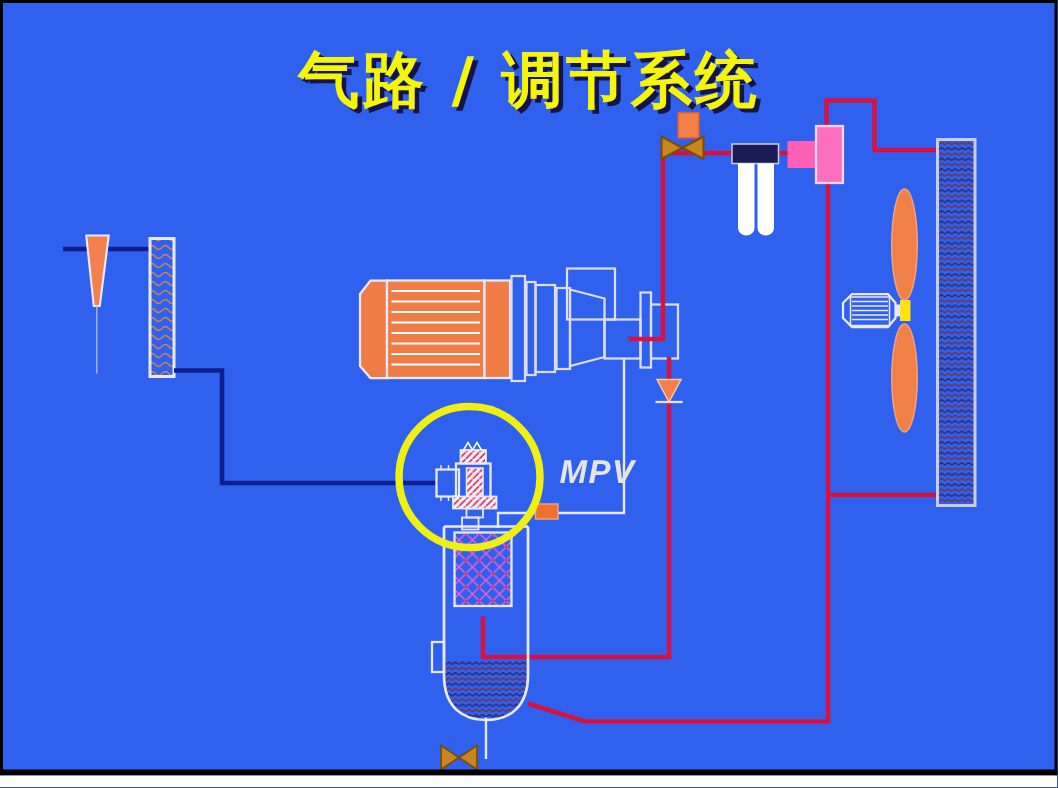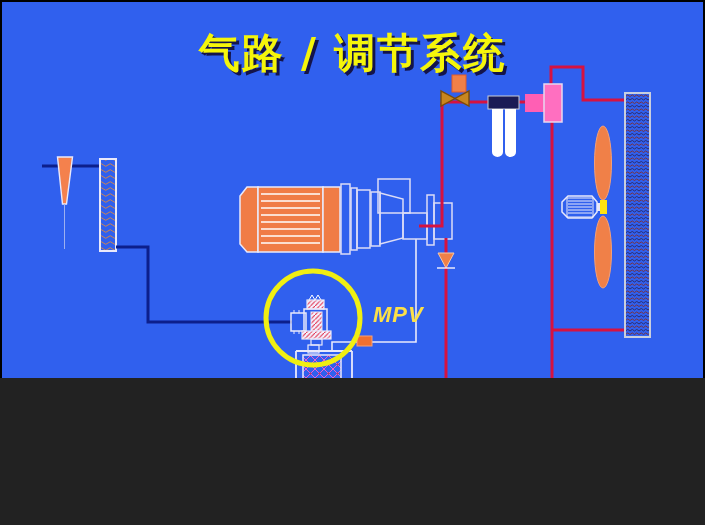--- a/index.html
+++ b/index.html
@@ -1,38 +1,38 @@
 <!DOCTYPE html>
 <html><head>
 <meta charset="utf-8">
 <style>
   html,body{margin:0;padding:0;background:#222;}
   .stage{
-    position:relative;width:705px;height:378px;overflow:hidden;
+    position:relative;width:705px;height:525px;overflow:hidden;
     background:#3060ee;
     font-family:"Liberation Sans","DejaVu Sans",sans-serif;
   }
   .edge{position:absolute;background:#000;}
   .edge.top{left:0;top:0;width:705px;height:2px;}
   .edge.left{left:0;top:0;width:2px;height:517px;}
   .edge.right{left:703px;top:0;width:2px;height:517px;}
   .edge.bottomline{left:0;top:513px;width:705px;height:4px;}
   .bottomband{position:absolute;left:0;top:517px;width:705px;height:8px;background:#ffffff;}
   .slide-title{
     position:absolute;left:0;top:26px;width:705px;text-align:center;
     font-family:"DejaVu Serif","Liberation Serif",serif;
     font-weight:bold;font-size:41px;letter-spacing:2px;
     color:#f5f50a;text-shadow:3px 3px 0 #14144a;
     white-space:nowrap;
   }
   .mpv-label{
     position:absolute;left:373px;top:302px;
     font-family:"Liberation Sans","DejaVu Sans",sans-serif;
     font-style:italic;font-weight:900;font-size:22px;
-    color:#fde047;letter-spacing:1px;
+    color:#e5e5e5;letter-spacing:1px;
   }
   svg{position:absolute;left:0;top:0;}
 </style>
 </head>
 <body>
 
 <div class="stage">
 
   <svg width="705" height="525" viewBox="0 0 705 525">
     <defs>

